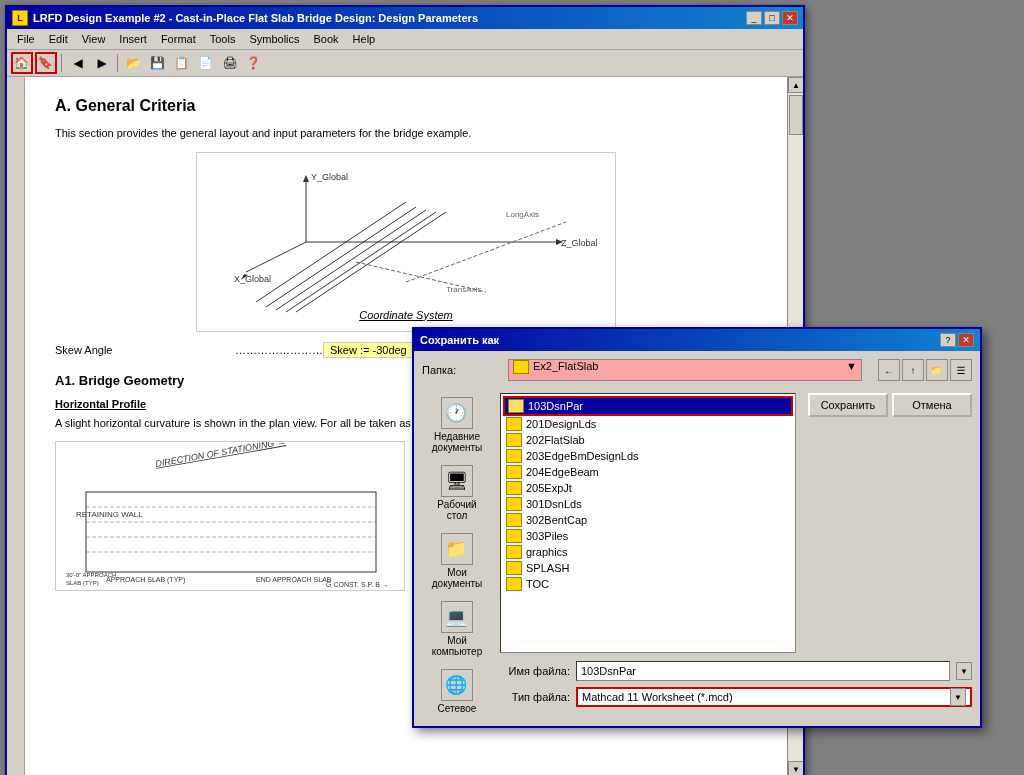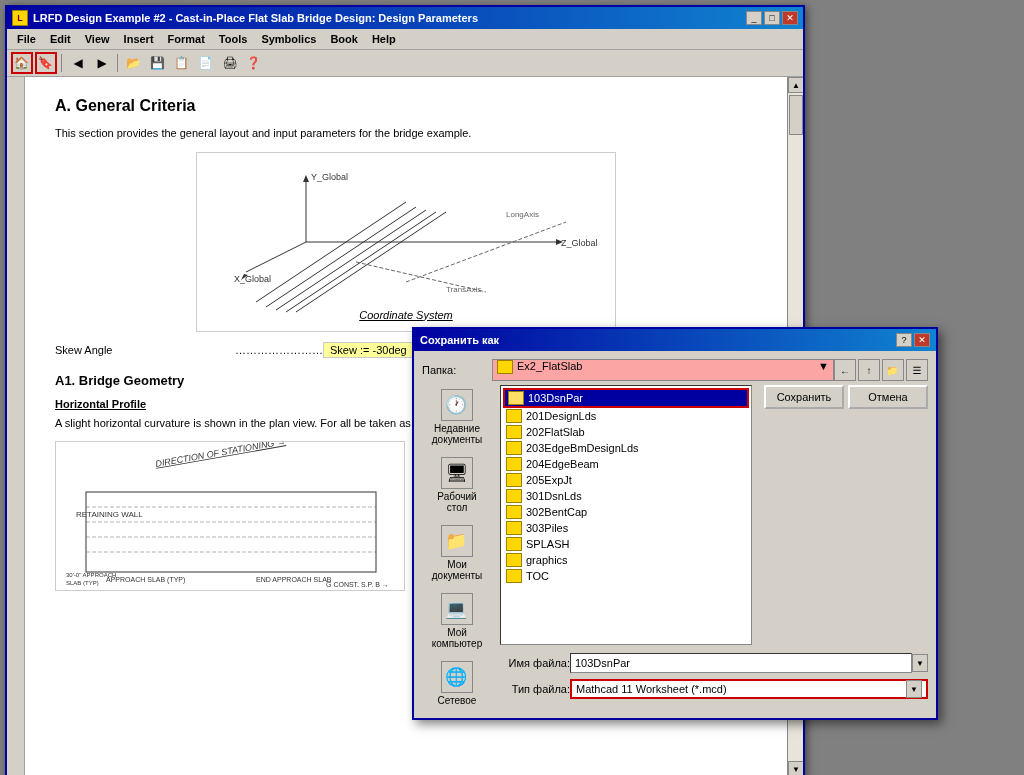--- a/index.html
+++ b/index.html
@@ -52,21 +52,20 @@
     }
     .title-btn.close { background: #c0392b; color: white; }
 
     
     .menu-bar {
       background: #d4d0c8;
       border-bottom: 1px solid #a0a0a0;
       padding: 2px 4px;
       display: flex;
       gap: 2px;
-      font-weight: bold;
     }
     .menu-item {
       padding: 2px 6px;
       cursor: pointer;
       font-size: 11px;
     }
 
     
     .toolbar {
       background: #d4d0c8;
@@ -165,21 +164,21 @@
       height: 150px;
       border: 1px solid #ccc;
       margin: 10px 0;
       background: white;
       position: relative;
       overflow: hidden;
     }
     .dialog {
       position: absolute;
       top: 320px; left: 405px;
-      width: 526px;
+      width: 570px;
       background: #d4d0c8;
       border: 2px solid #0000a0;
       box-shadow: 4px 4px 10px rgba(0,0,0,0.5);
     }
     .dialog-title {
       background: linear-gradient(to right, #0000a0, #1084d0);
       color: white;
       padding: 3px 6px;
       display: flex;
       align-items: center;
@@ -187,22 +186,22 @@
       height: 22px;
     }
     .dialog-title-text { font-size: 11px; font-weight: bold; }
     .dialog-title-btns { display: flex; gap: 2px; }
     .dialog-content { padding: 8px; }
 
     
     .dialog-toolbar {
       display: flex;
       align-items: center;
-      gap: 0;
-      margin-bottom: 4px;
+      gap: 16px;
+      margin-bottom: 12px;
     }
     .dialog-label { font-size: 11px; min-width: 70px; }
     .folder-dropdown {
       flex: 1;
       height: 22px;
       background: #fca5a5;
       border: 1px solid #888;
       display: flex;
       align-items: flex-start;
       padding: 0 4px;
@@ -279,20 +278,21 @@
       flex-shrink: 0;
     }
 
     
     .dialog-form {
       margin-top: 8px;
     }
     .form-row {
       display: flex;
       align-items: center;
+      gap: 6px;
       margin-bottom: 6px;
     }
     .form-label { font-size: 11px; min-width: 70px; text-align: right; }
     .form-input {
       flex: 1;
       height: 20px;
       border: 1px inset #888;
       background: white;
       padding: 0 4px;
       font-size: 11px;
@@ -554,25 +554,25 @@
               <div class="file-item">
                 <div class="folder-icon"></div>
                 <span>302BentCap</span>
               </div>
               <div class="file-item">
                 <div class="folder-icon"></div>
                 <span>303Piles</span>
               </div>
               <div class="file-item">
                 <div class="folder-icon"></div>
+                <span>graphics</span>
+              </div>
+              <div class="file-item">
+                <div class="folder-icon"></div>
                 <span>SPLASH</span>
-              </div>
-              <div class="file-item">
-                <div class="folder-icon"></div>
-                <span>graphics</span>
               </div>
               <div class="file-item">
                 <div class="folder-icon"></div>
                 <span>TOC</span>
               </div>
             </div>
 
             <div class="dialog-buttons">
               <button class="dialog-btn">Сохранить</button>
               <button class="dialog-btn">Отмена</button>

